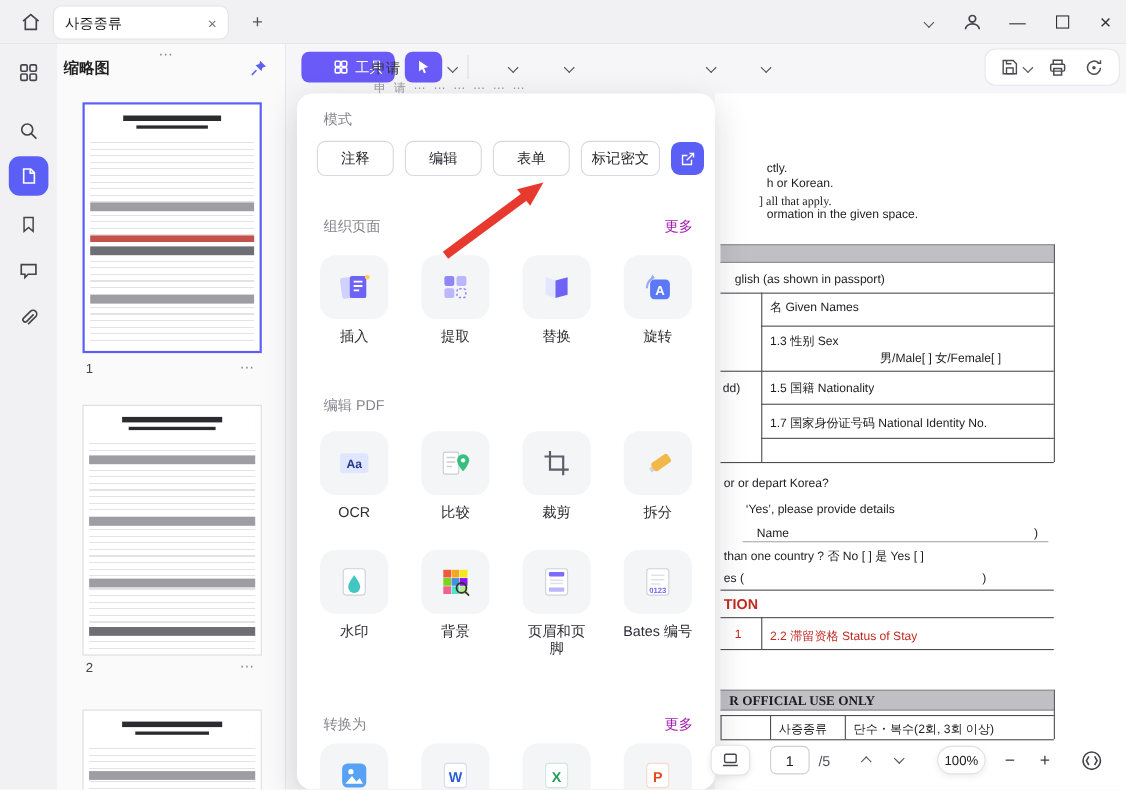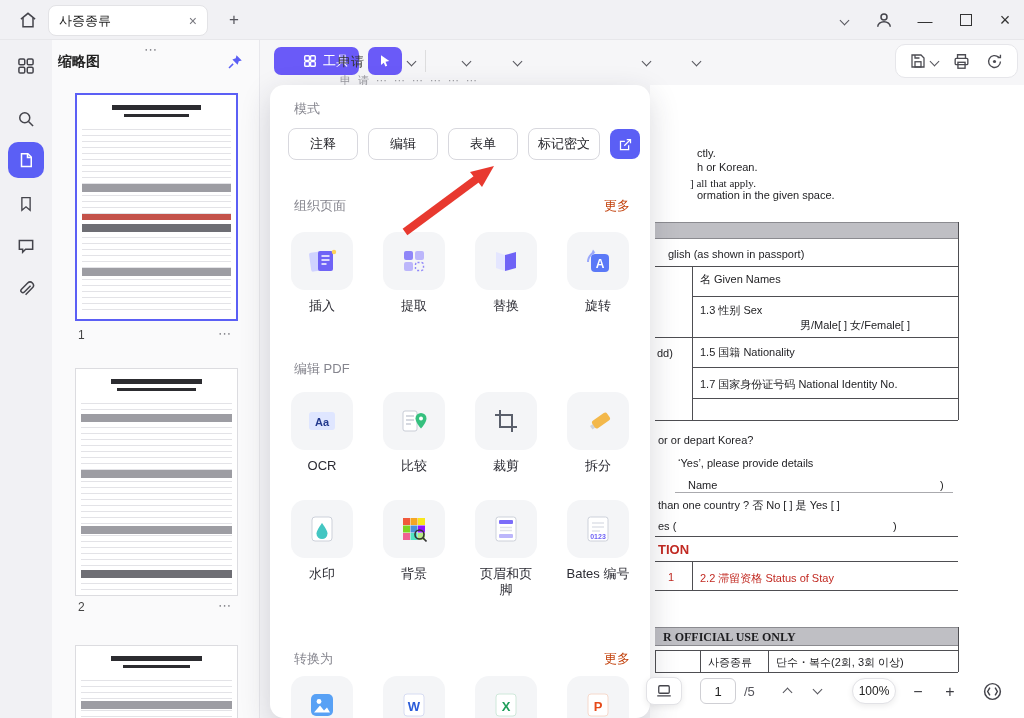--- a/index.html
+++ b/index.html
@@ -44,21 +44,21 @@
 .dl{position:absolute;font-size:11px;color:#1d1d20;white-space:nowrap;}
 .dl.red{color:#c22a22;}
 .dl.bold{font-weight:bold;}
 .dl.serif{font-family:"Liberation Serif","DejaVu Serif",serif;}
 .dbar{position:absolute;background:#bfbfc4;border-top:1px solid #8b8b90;border-bottom:1px solid #8b8b90;}
 .dh{position:absolute;height:1px;background:#4e4e52;}
 .dv{position:absolute;width:1px;background:#4e4e52;}
 
 .panel{position:absolute;left:270px;top:85px;width:380px;height:633px;background:#fff;border-radius:14px;box-shadow:0 10px 30px rgba(40,40,60,.18);z-index:10;}
 .sec-h{position:absolute;font-size:13px;color:#85858e;}
-.more{position:absolute;font-size:13px;color:#c2410c;}
+.more{position:absolute;font-size:13px;color:#a21caf;}
 .mode-btn{position:absolute;top:43px;height:32px;border:1px solid #d8d8de;border-radius:8px;background:#fff;display:flex;align-items:center;justify-content:center;font-size:13px;color:#26262b;}
 .share-btn{position:absolute;top:44px;left:340px;width:30px;height:30px;background:#5b5ff5;border-radius:8px;display:flex;align-items:center;justify-content:center;}
 .tcol{position:absolute;width:92px;display:flex;flex-direction:column;align-items:center;gap:8px;}
 .tile{width:62px;height:58px;border-radius:14px;background:#f4f5f7;display:flex;align-items:center;justify-content:center;}
 .tlabel{font-size:13px;color:#2b2b33;text-align:center;line-height:1.25;}
 
 .arrow-svg{position:absolute;left:390px;top:150px;z-index:11;}
 .pc{z-index:12;}
 .pill{position:absolute;background:#fff;border:1px solid #e2e2e6;border-radius:8px;box-shadow:0 2px 6px rgba(0,0,0,.08);display:flex;align-items:center;justify-content:center;}
 .page-input{position:absolute;left:700px;top:678px;width:36px;height:26px;border:1px solid #cfcfd4;border-radius:6px;text-align:center;font-size:13px;color:#222;background:#fff;font-family:"Liberation Sans",sans-serif;}

